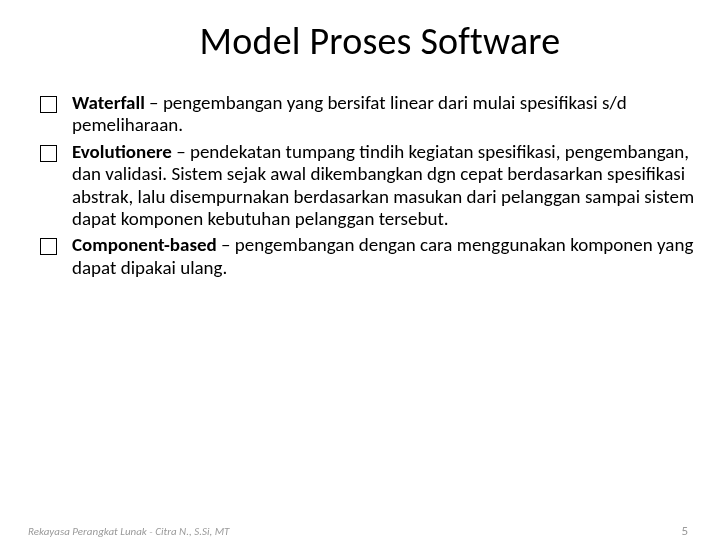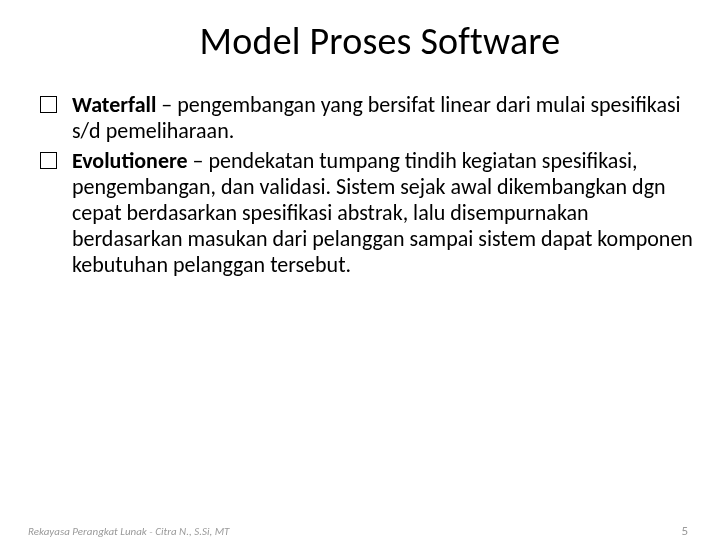--- a/index.html
+++ b/index.html
@@ -23,21 +23,21 @@
     text-align: center;
     font-size: 38px;
     font-weight: 400;
     margin-top: 18px;
     margin-bottom: 28px;
     letter-spacing: 0.2px;
     padding-left: 40px;
   }
   .body {
     padding: 0 24px 0 40px;
-    font-size: 22px;
+    font-size: 19px;
     line-height: 1.18;
   }
   .item {
     margin-bottom: 4px;
     position: relative;
     padding-left: 32px;
   }
   .bullet-box {
     position: absolute;
     left: 0;
@@ -79,19 +79,23 @@
     <div class="item">
       <span class="bullet-box"></span>
       <span class="term">Waterfall</span><span> – pengembangan yang bersifat linear dari mulai spesifikasi s/d pemeliharaan.</span>
     </div>
 
     <div class="item">
       <span class="bullet-box"></span>
       <span class="term">Evolutionere</span><span> – pendekatan tumpang tindih kegiatan spesifikasi, pengembangan, dan validasi. Sistem sejak awal dikembangkan dgn cepat berdasarkan spesifikasi abstrak, lalu disempurnakan berdasarkan masukan dari pelanggan sampai sistem dapat komponen kebutuhan pelanggan tersebut.</span>
     </div>
 
+    <div class="item">
+      <span class="bullet-box"></span>
+      <span class="term">Component-based</span><span> – pengembangan dengan cara menggunakan komponen yang dapat dipakai ulang.</span>
+    </div>
 
   </div>
 
   <div class="footer-left">Rekayasa Perangkat Lunak - Citra N., S.Si, MT</div>
   <div class="footer-right">5</div>
 
 </div>
 
 </body></html>

